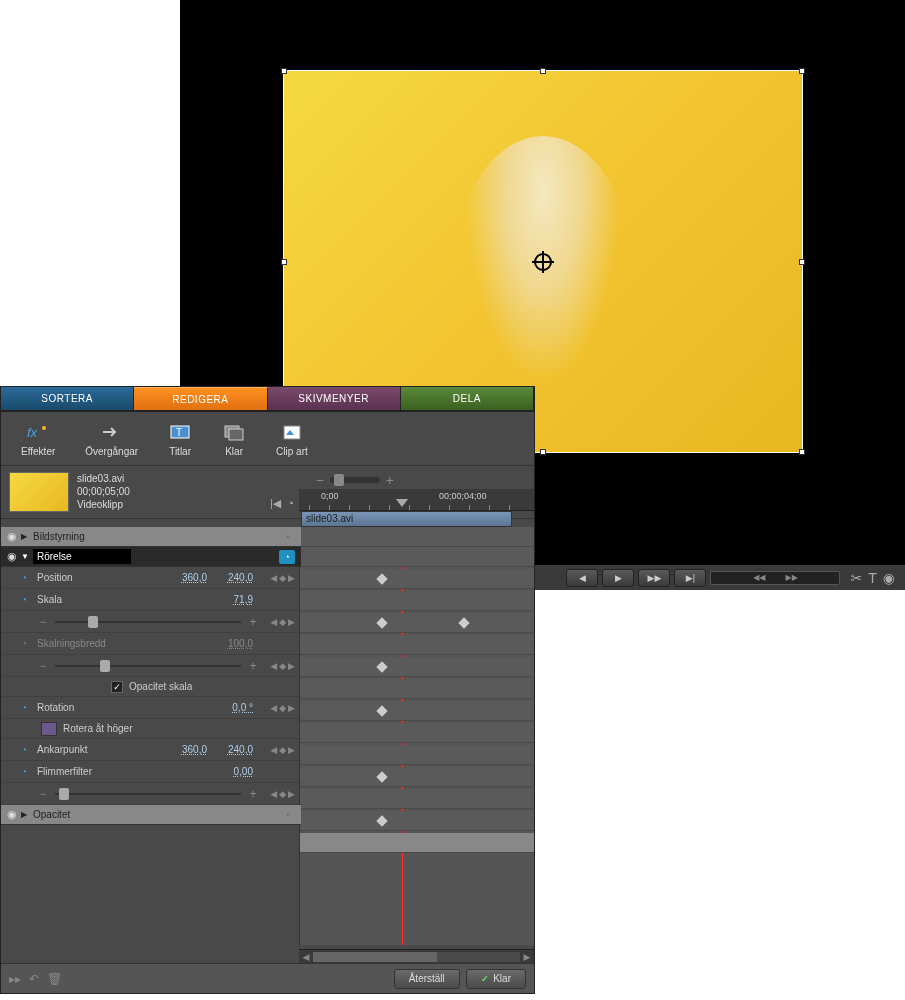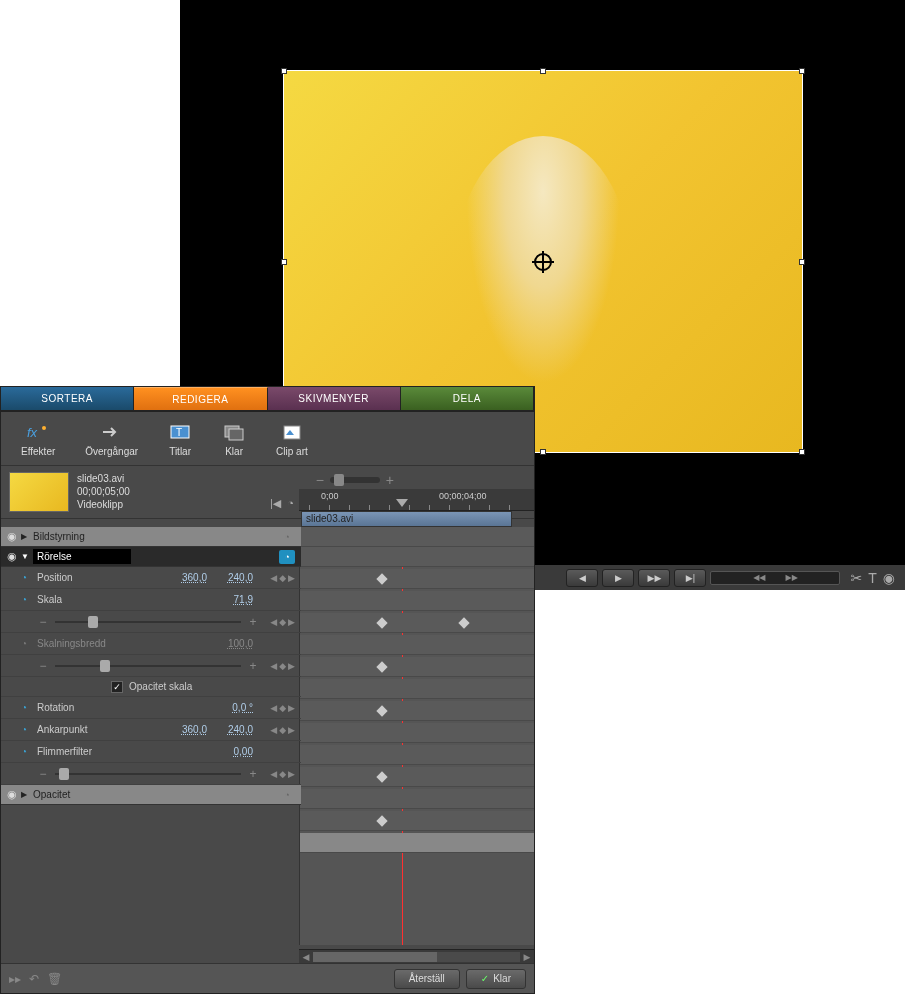--- a/index.html
+++ b/index.html
@@ -504,20 +504,24 @@
       <span class="picon">◔</span>
       <span class="pname">Rotation</span>
       <span class="pval">0,0 °</span>
       <span class="kf-nav">
           <span>◀</span>
           <span>◆</span>
           <span>▶</span>
         </span>
     </div>
 
+    <div class="rotate-line">
+      <span class="ricon"></span>
+      <span>Rotera åt höger</span>
+    </div>
 
     <div class="prop-line">
       <span class="picon">◔</span>
       <span class="pname">Ankarpunkt</span>
       <span class="pval">360,0</span>
       <span class="pval">240,0</span>
       <span class="kf-nav">
           <span>◀</span>
           <span>◆</span>
           <span>▶</span>

